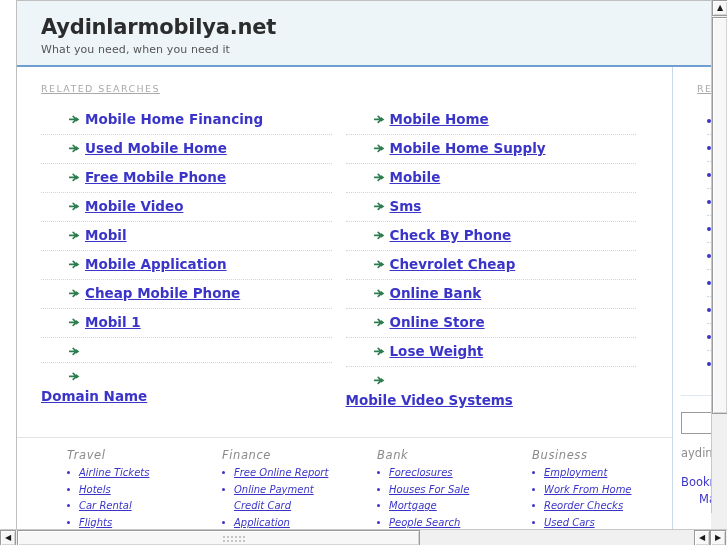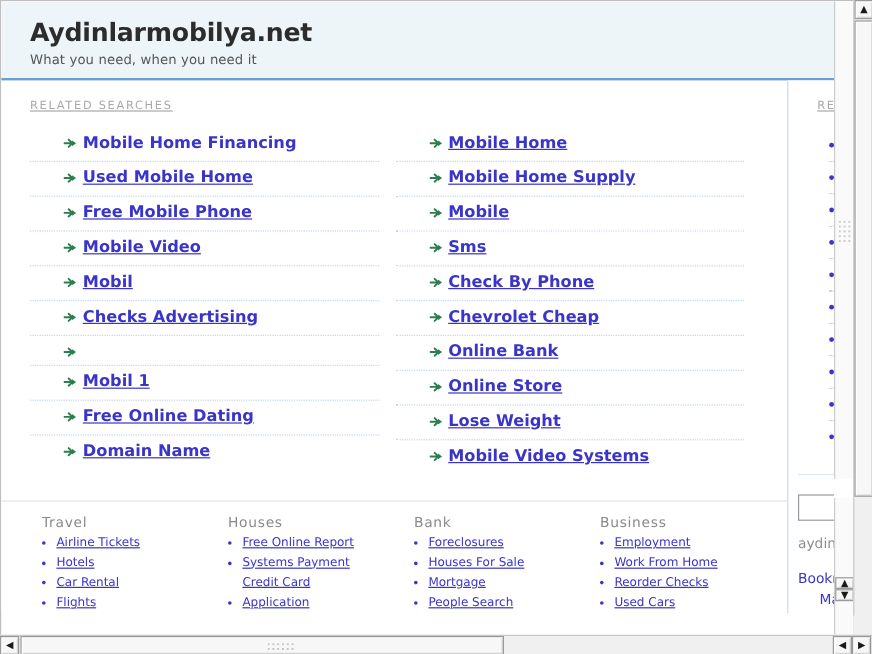--- a/index.html
+++ b/index.html
@@ -16,21 +16,21 @@
   #window {
     position: relative;
     width: 727px; height: 545px;
     background: #ffffff;
     overflow: hidden;
   }
 
   
   #viewport {
     position: absolute;
-    left: 0; top: 0;
+    left: 16px; top: 0;
     width: 711px; height: 529px;
     overflow: hidden;
     background: #ffffff;
     border-left: 1px solid #bfbfbf;
     border-top: 1px solid #bfbfbf;
   }
 
   
   #page {
     position: absolute;
@@ -87,21 +87,21 @@
     margin-left: 24px;
     margin-right: 22px;
   }
   .rel-col { flex: 1 1 50%; padding-right: 14px; }
   .rel-item {
     border-bottom: 1px dotted #c4d6ea;
     padding: 5px 0 6px 0;
     display: flex;
     align-items: flex-start;
   }
-  .rel-item:last-child { border-bottom: none; }
+  .rel-item:last-child { border-bottom: none; flex-direction: column; }
   .arrow-bullet {
     flex: 0 0 16px;
     margin-top: 4px;
     margin-left: 28px;
     color: #2e7d4f;
     font-size: 11px;
     line-height: 1;
   }
   .arrow-bullet svg { display: block; }
   .rel-link {
@@ -114,22 +114,23 @@
   }
   .rel-link.no-underline { text-decoration: none; }
 
   
   #popular {
     margin-top: 22px;
     border-top: 1px solid #e3e3e3;
   }
   #cat-grid {
     display: flex;
-    margin-left: 34px;
+    margin-left: 50px;
     margin-top: 10px;
+    font-style: italic;
   }
   .cat-col { flex: 0 0 155px; }
   .cat-head {
     font-size: 11.5px;
     color: #8a8a8a;
     letter-spacing: 0.6px;
     margin-bottom: 3px;
   }
   .cat-list { list-style: none; margin: 0; padding: 0; }
   .cat-list li {
@@ -366,47 +367,47 @@
                   </span>
                   <span class="rel-link">Mobil</span>
                 </div>
                 <div class="rel-item">
                   <span class="arrow-bullet">
                     <svg width="11" height="9" viewBox="0 0 11 9" aria-hidden="true">
                       <path d="M0.5 4.4 L6.2 4.4 M4.2 1.4 L7.4 4.4 L4.2 7.4" stroke="#2e7d4f" stroke-width="1.6" fill="none" stroke-linecap="round"></path>
                       <path d="M7.0 2.0 L10.4 4.4 L7.0 6.8 Z" fill="#2e7d4f"></path>
                     </svg>
                   </span>
-                  <span class="rel-link">Checks Advertising</span>
-                </div>
-                <div class="rel-item">
-                  <span class="arrow-bullet">
-                    <svg width="11" height="9" viewBox="0 0 11 9" aria-hidden="true">
-                      <path d="M0.5 4.4 L6.2 4.4 M4.2 1.4 L7.4 4.4 L4.2 7.4" stroke="#2e7d4f" stroke-width="1.6" fill="none" stroke-linecap="round"></path>
-                      <path d="M7.0 2.0 L10.4 4.4 L7.0 6.8 Z" fill="#2e7d4f"></path>
-                    </svg>
-                  </span>
+                  <span class="rel-link">Mobile Application</span>
+                </div>
+                <div class="rel-item">
+                  <span class="arrow-bullet">
+                    <svg width="11" height="9" viewBox="0 0 11 9" aria-hidden="true">
+                      <path d="M0.5 4.4 L6.2 4.4 M4.2 1.4 L7.4 4.4 L4.2 7.4" stroke="#2e7d4f" stroke-width="1.6" fill="none" stroke-linecap="round"></path>
+                      <path d="M7.0 2.0 L10.4 4.4 L7.0 6.8 Z" fill="#2e7d4f"></path>
+                    </svg>
+                  </span>
+                  <span class="rel-link">Cheap Mobile Phone</span>
                 </div>
                 <div class="rel-item">
                   <span class="arrow-bullet">
                     <svg width="11" height="9" viewBox="0 0 11 9" aria-hidden="true">
                       <path d="M0.5 4.4 L6.2 4.4 M4.2 1.4 L7.4 4.4 L4.2 7.4" stroke="#2e7d4f" stroke-width="1.6" fill="none" stroke-linecap="round"></path>
                       <path d="M7.0 2.0 L10.4 4.4 L7.0 6.8 Z" fill="#2e7d4f"></path>
                     </svg>
                   </span>
                   <span class="rel-link">Mobil 1</span>
                 </div>
                 <div class="rel-item">
                   <span class="arrow-bullet">
                     <svg width="11" height="9" viewBox="0 0 11 9" aria-hidden="true">
                       <path d="M0.5 4.4 L6.2 4.4 M4.2 1.4 L7.4 4.4 L4.2 7.4" stroke="#2e7d4f" stroke-width="1.6" fill="none" stroke-linecap="round"></path>
                       <path d="M7.0 2.0 L10.4 4.4 L7.0 6.8 Z" fill="#2e7d4f"></path>
                     </svg>
                   </span>
-                  <span class="rel-link">Free Online Dating</span>
                 </div>
                 <div class="rel-item">
                   <span class="arrow-bullet">
                     <svg width="11" height="9" viewBox="0 0 11 9" aria-hidden="true">
                       <path d="M0.5 4.4 L6.2 4.4 M4.2 1.4 L7.4 4.4 L4.2 7.4" stroke="#2e7d4f" stroke-width="1.6" fill="none" stroke-linecap="round"></path>
                       <path d="M7.0 2.0 L10.4 4.4 L7.0 6.8 Z" fill="#2e7d4f"></path>
                     </svg>
                   </span>
                   <span class="rel-link">Domain Name</span>
                 </div>
@@ -510,24 +511,24 @@
                 <div class="cat-col">
                   <div class="cat-head">Travel</div>
                   <ul class="cat-list">
                     <li><span class="dot"></span><span class="cat-link">Airline Tickets</span></li>
                     <li><span class="dot"></span><span class="cat-link">Hotels</span></li>
                     <li><span class="dot"></span><span class="cat-link">Car Rental</span></li>
                     <li><span class="dot"></span><span class="cat-link">Flights</span></li>
                   </ul>
                 </div>
                 <div class="cat-col">
-                  <div class="cat-head">Houses</div>
+                  <div class="cat-head">Finance</div>
                   <ul class="cat-list">
                     <li><span class="dot"></span><span class="cat-link">Free Online Report</span></li>
-                    <li><span class="dot"></span><span class="cat-link">Systems Payment</span></li>
+                    <li><span class="dot"></span><span class="cat-link">Online Payment</span></li>
                     <li><span class="cat-link">Credit Card</span></li>
                     <li><span class="dot"></span><span class="cat-link">Application</span></li>
                   </ul>
                 </div>
                 <div class="cat-col">
                   <div class="cat-head">Bank</div>
                   <ul class="cat-list">
                     <li><span class="dot"></span><span class="cat-link">Foreclosures</span></li>
                     <li><span class="dot"></span><span class="cat-link">Houses For Sale</span></li>
                     <li><span class="dot"></span><span class="cat-link">Mortgage</span></li>

